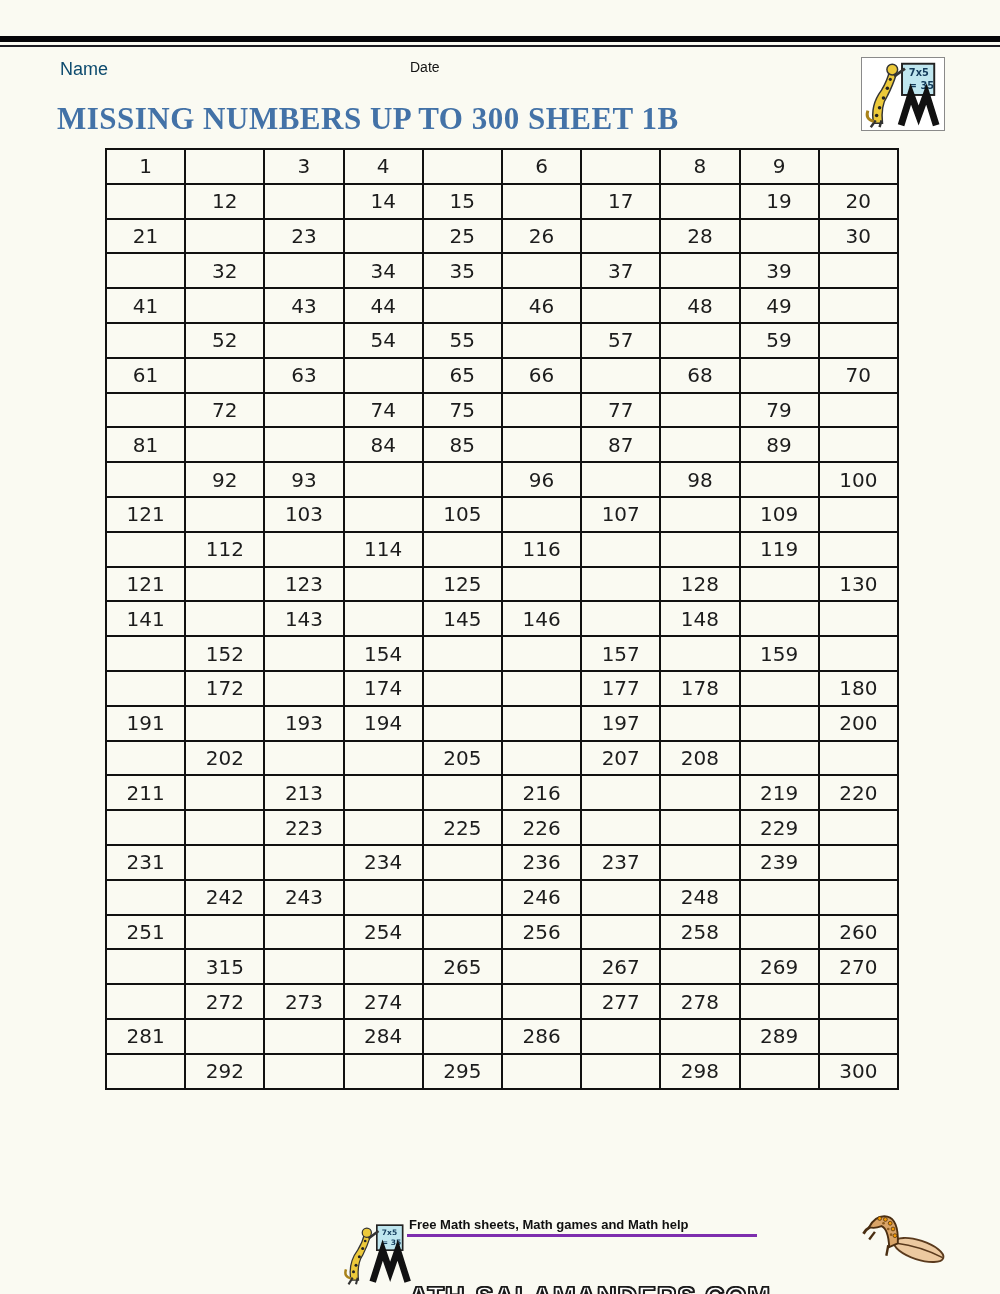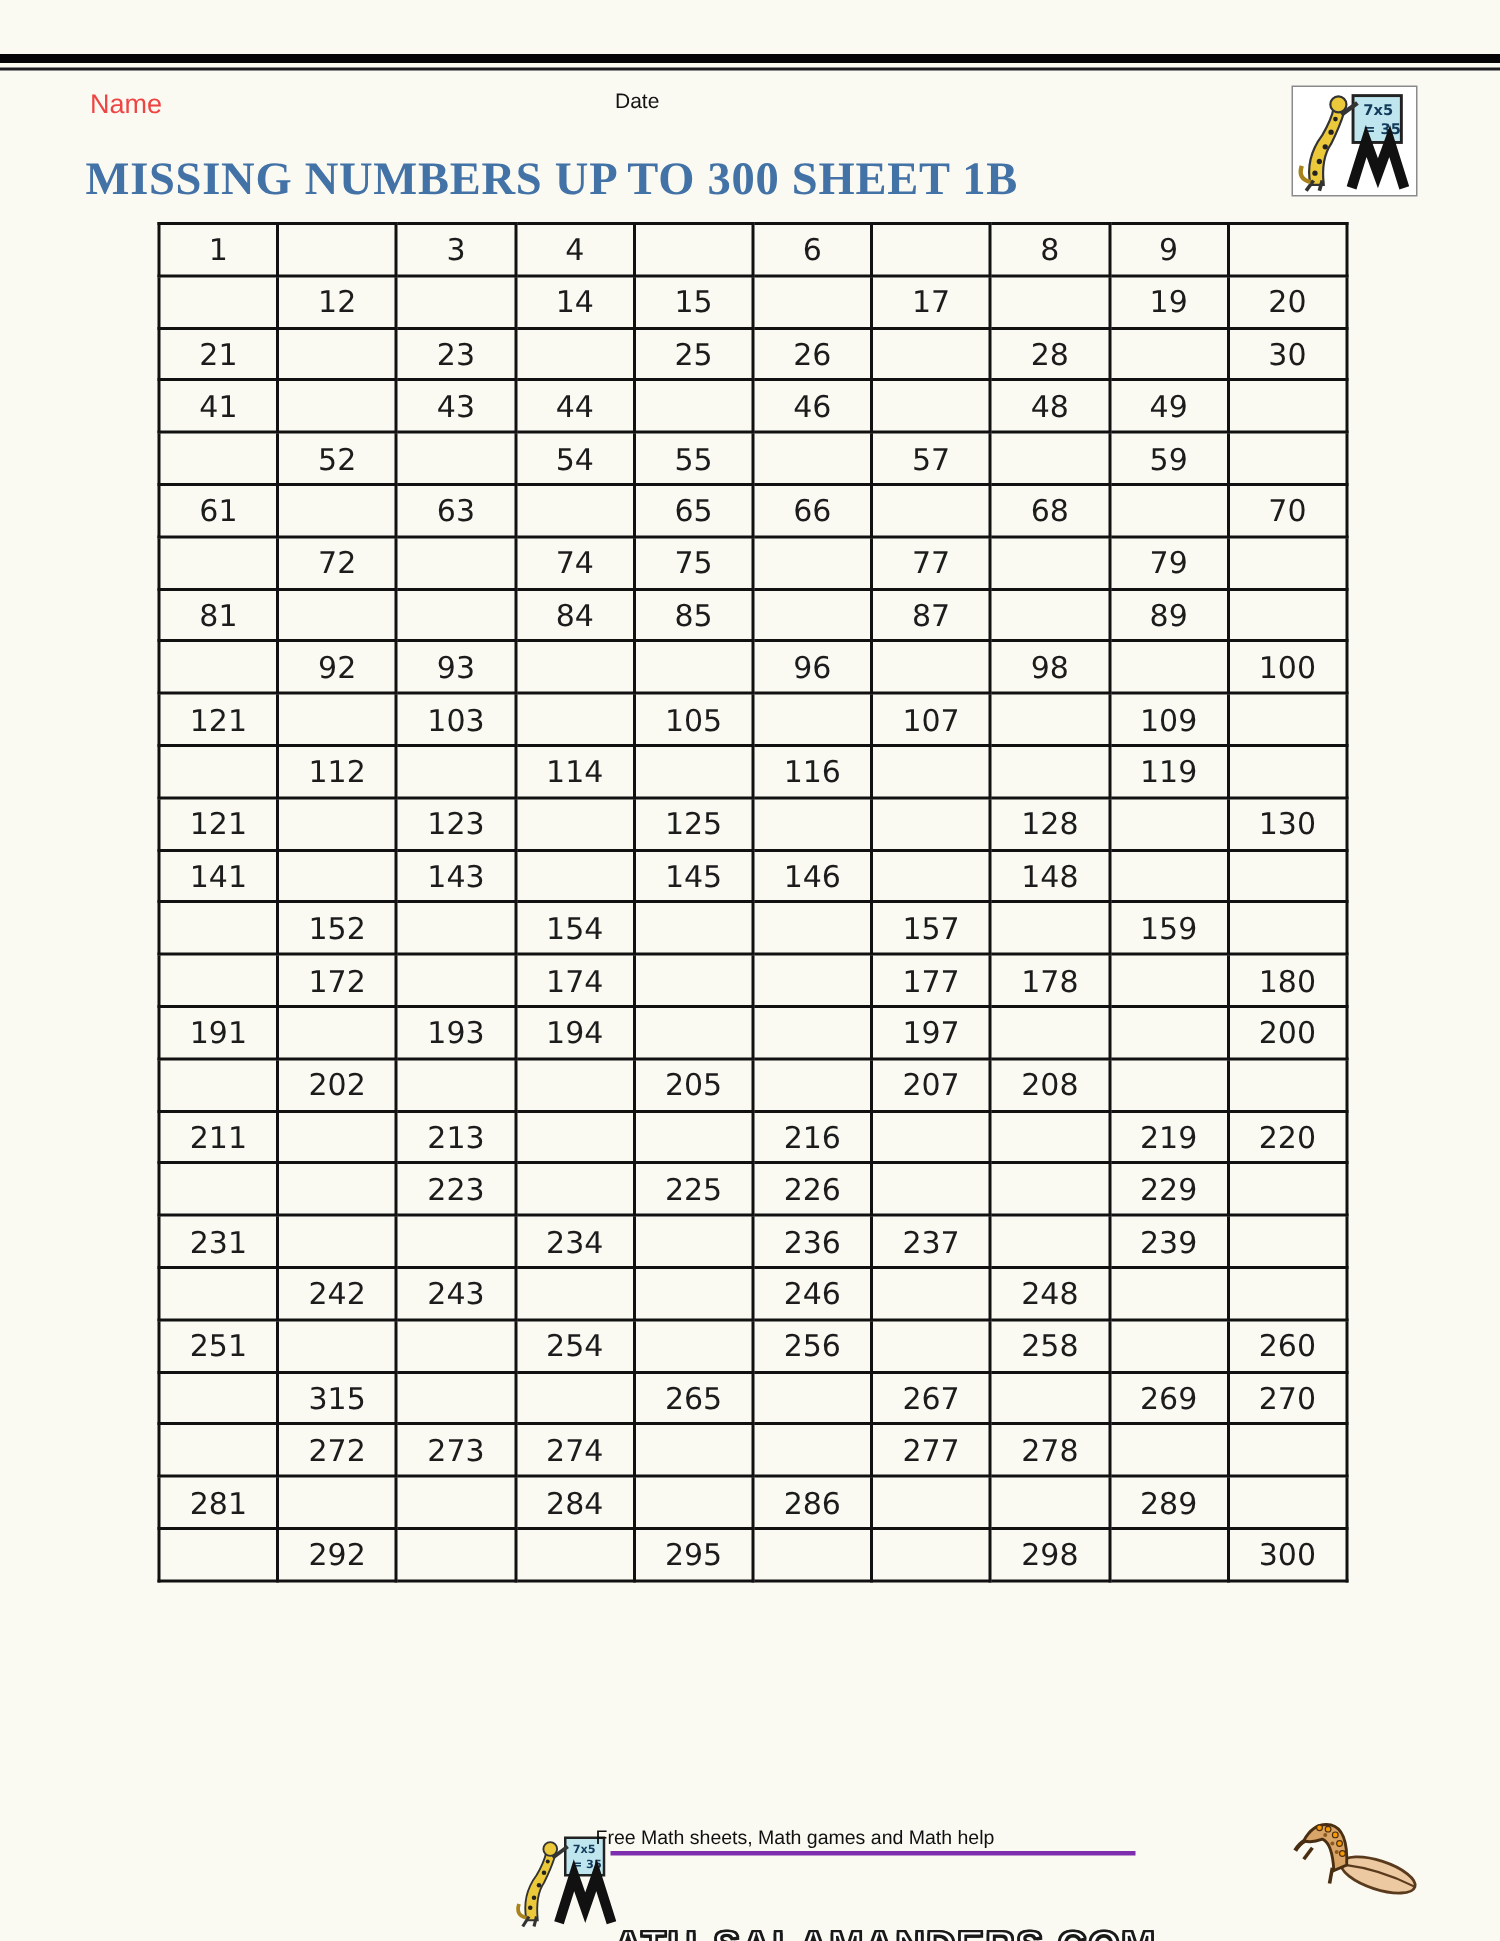--- a/index.html
+++ b/index.html
@@ -9,21 +9,21 @@
     font-family:"Liberation Sans", sans-serif;
     position:relative;
     overflow:hidden;
   }
   .page{position:absolute;left:0;top:0;width:1000px;height:1294px;}
 
   
   .rule-thick{position:absolute;left:0;top:36px;width:1000px;height:6px;background:#050508;}
   .rule-thin{position:absolute;left:0;top:45px;width:1000px;height:2px;background:#1c1c22;}
 
-  .name-label{position:absolute;left:60px;top:59px;font-size:18px;color:#ef4444;}
+  .name-label{position:absolute;left:60px;top:59px;font-size:18px;color:#0c4a6e;}
   .date-label{position:absolute;left:410px;top:59px;font-size:14px;color:#141414;}
 
   .title{
     position:absolute;left:57px;top:101px;
     font-family:"Liberation Serif", serif;
     font-size:31px;font-weight:600;letter-spacing:0.5px;
     color:#4372a7;white-space:nowrap;
   }
 
   .corner-logo{
@@ -39,22 +39,22 @@
     border:2px solid #111;
     text-align:center;vertical-align:middle;
     font-family:"DejaVu Sans", sans-serif;
     font-size:20px;color:#1c1c1c;
     padding:0;
   }
 
   
   .footer-logo-svg{position:absolute;left:341px;top:1213px;}
   .footer-tagline{
-    position:absolute;left:397px;top:1217px;
-    font-size:13px;font-weight:normal;color:#101010;white-space:nowrap;
+    position:absolute;left:409px;top:1217px;
+    font-size:13px;font-weight:bold;color:#101010;white-space:nowrap;
   }
   .footer-rule{position:absolute;left:407px;top:1234px;width:350px;height:3px;background:#7d2eae;}
   .footer-site{
     position:absolute;left:409px;top:1282px;
     font-size:27px;font-weight:bold;letter-spacing:1px;
     color:#ffffff;
     -webkit-text-stroke:1.6px #1a1a1a;
     text-shadow:1px 1px 0 #1a1a1a,-1px 1px 0 #1a1a1a,1px -1px 0 #1a1a1a,-1px -1px 0 #1a1a1a;
     white-space:nowrap;
   }
@@ -127,20 +127,32 @@
             <td>21</td>
             <td></td>
             <td>23</td>
             <td></td>
             <td>25</td>
             <td>26</td>
             <td></td>
             <td>28</td>
             <td></td>
             <td>30</td>
+          </tr>
+          <tr>
+            <td></td>
+            <td>32</td>
+            <td></td>
+            <td>34</td>
+            <td>35</td>
+            <td></td>
+            <td>37</td>
+            <td></td>
+            <td>39</td>
+            <td></td>
           </tr>
           <tr>
             <td>41</td>
             <td></td>
             <td>43</td>
             <td>44</td>
             <td></td>
             <td>46</td>
             <td></td>
             <td>48</td>

